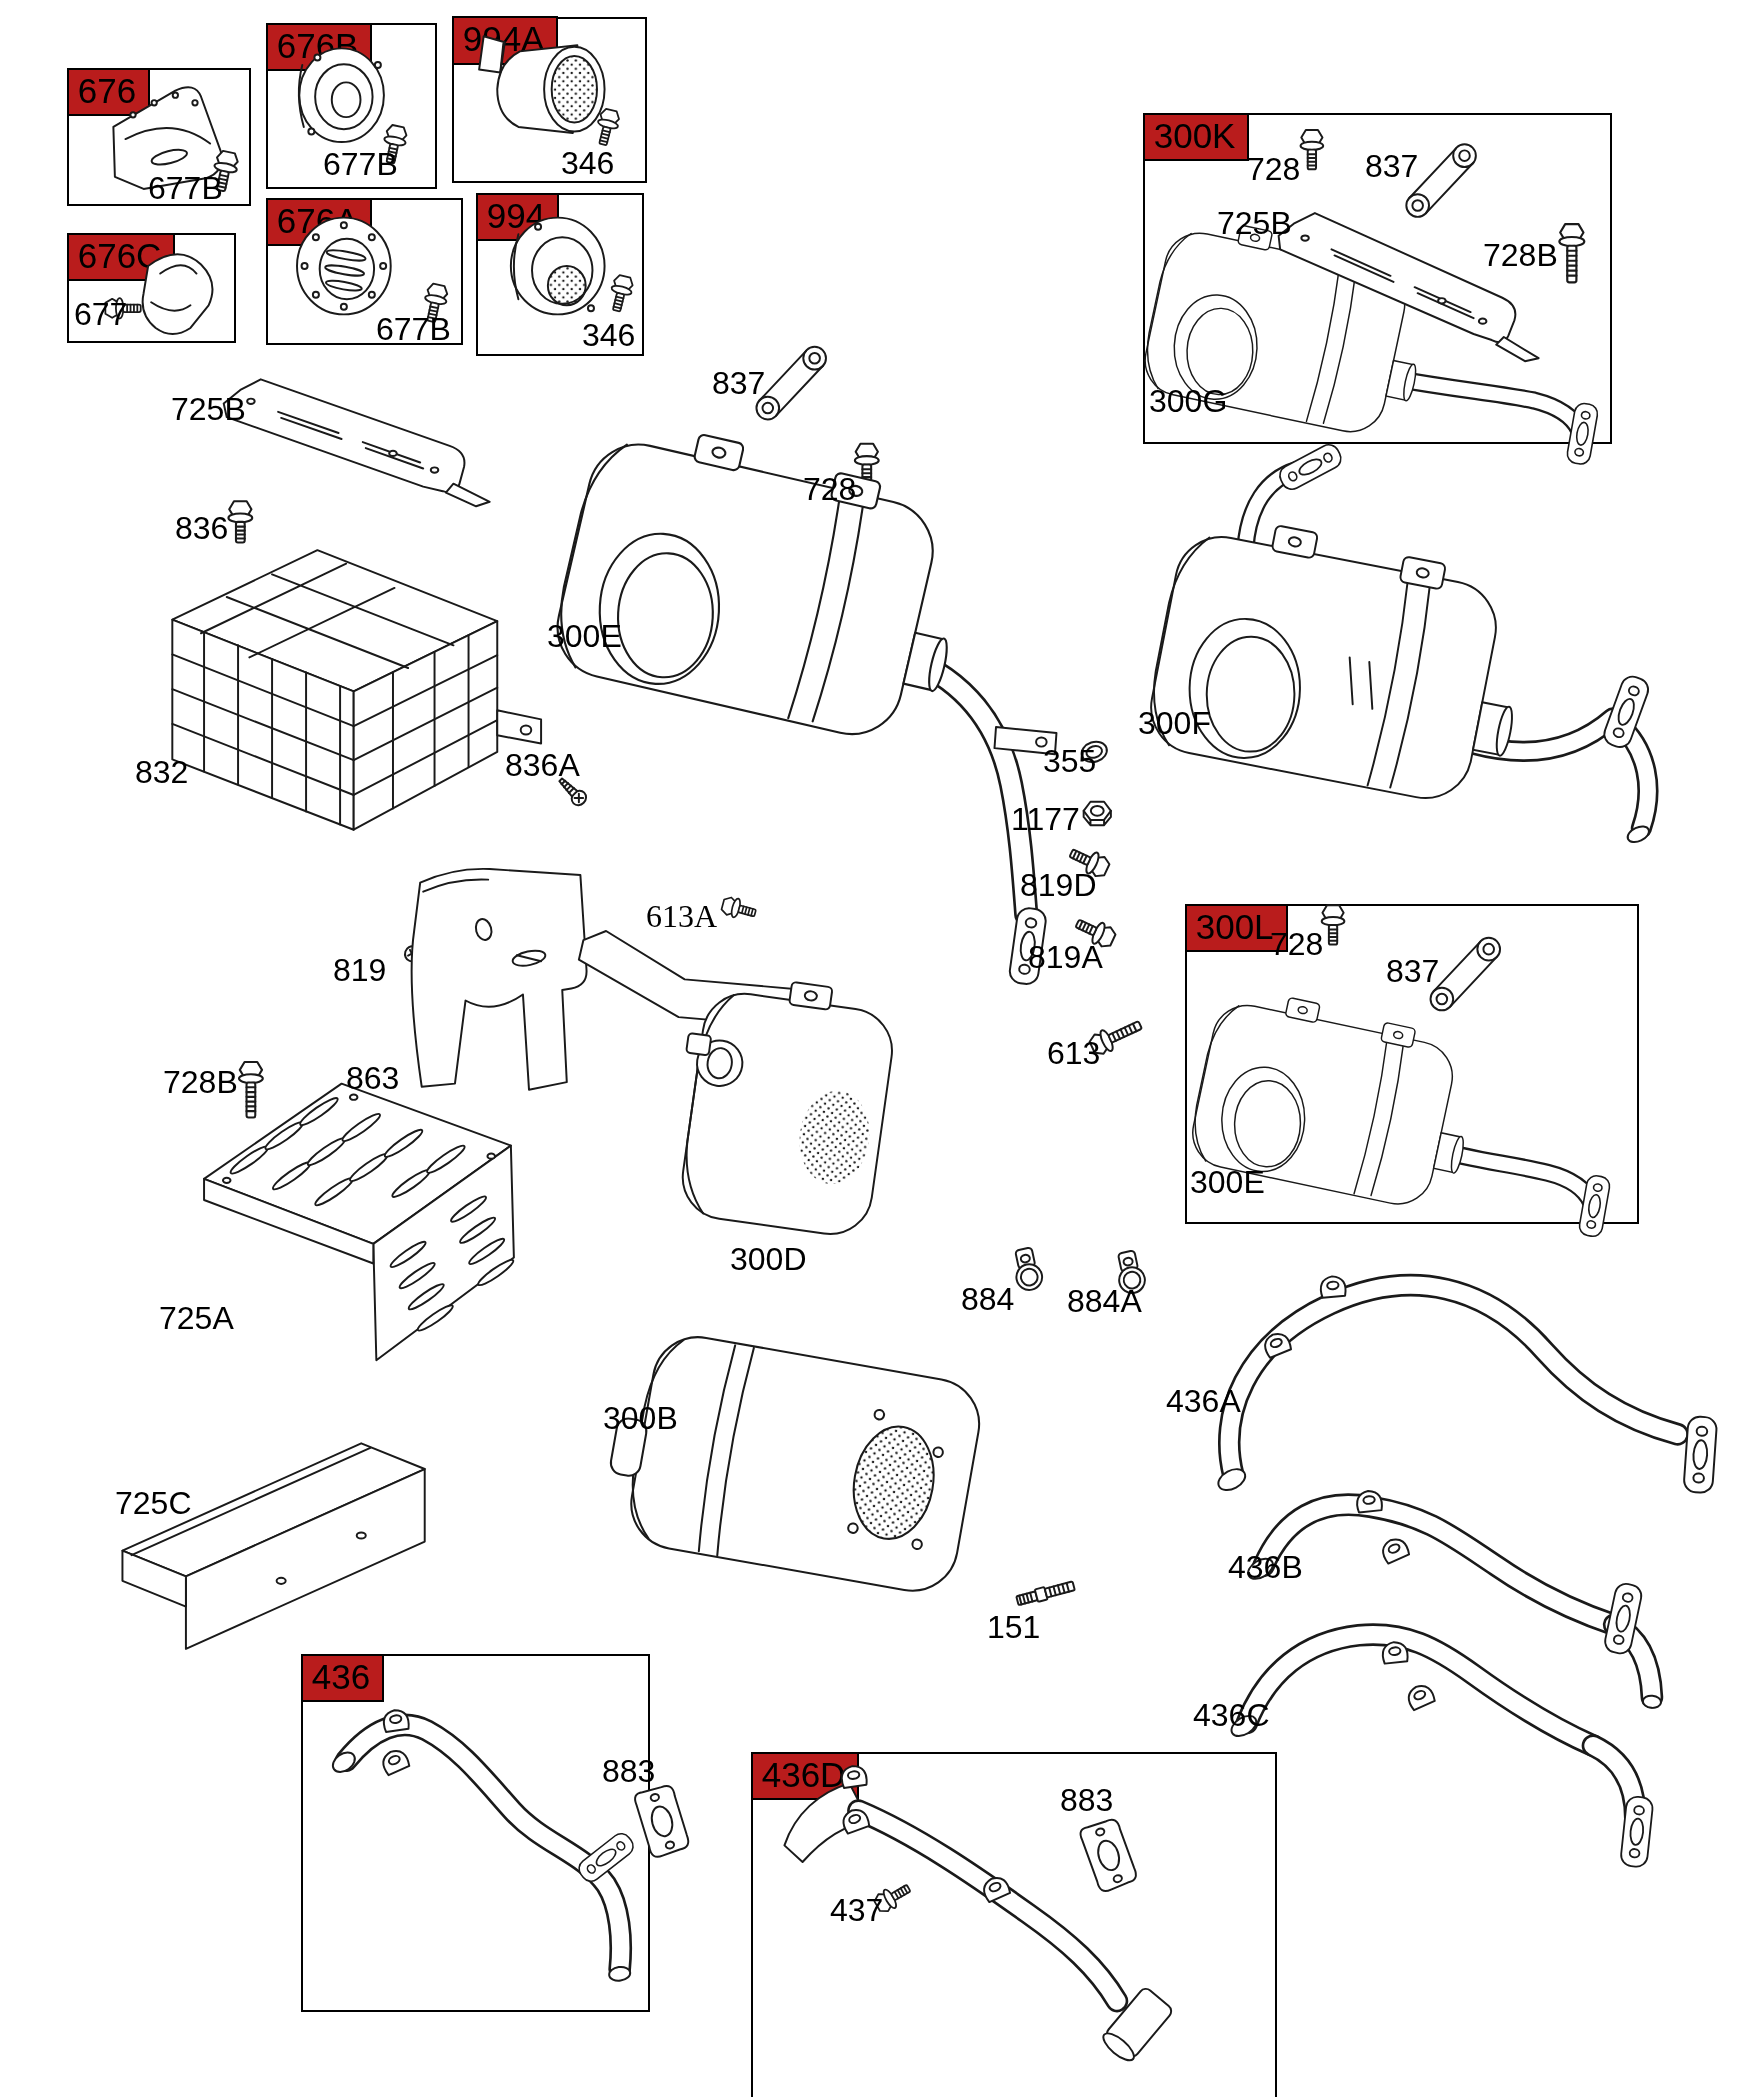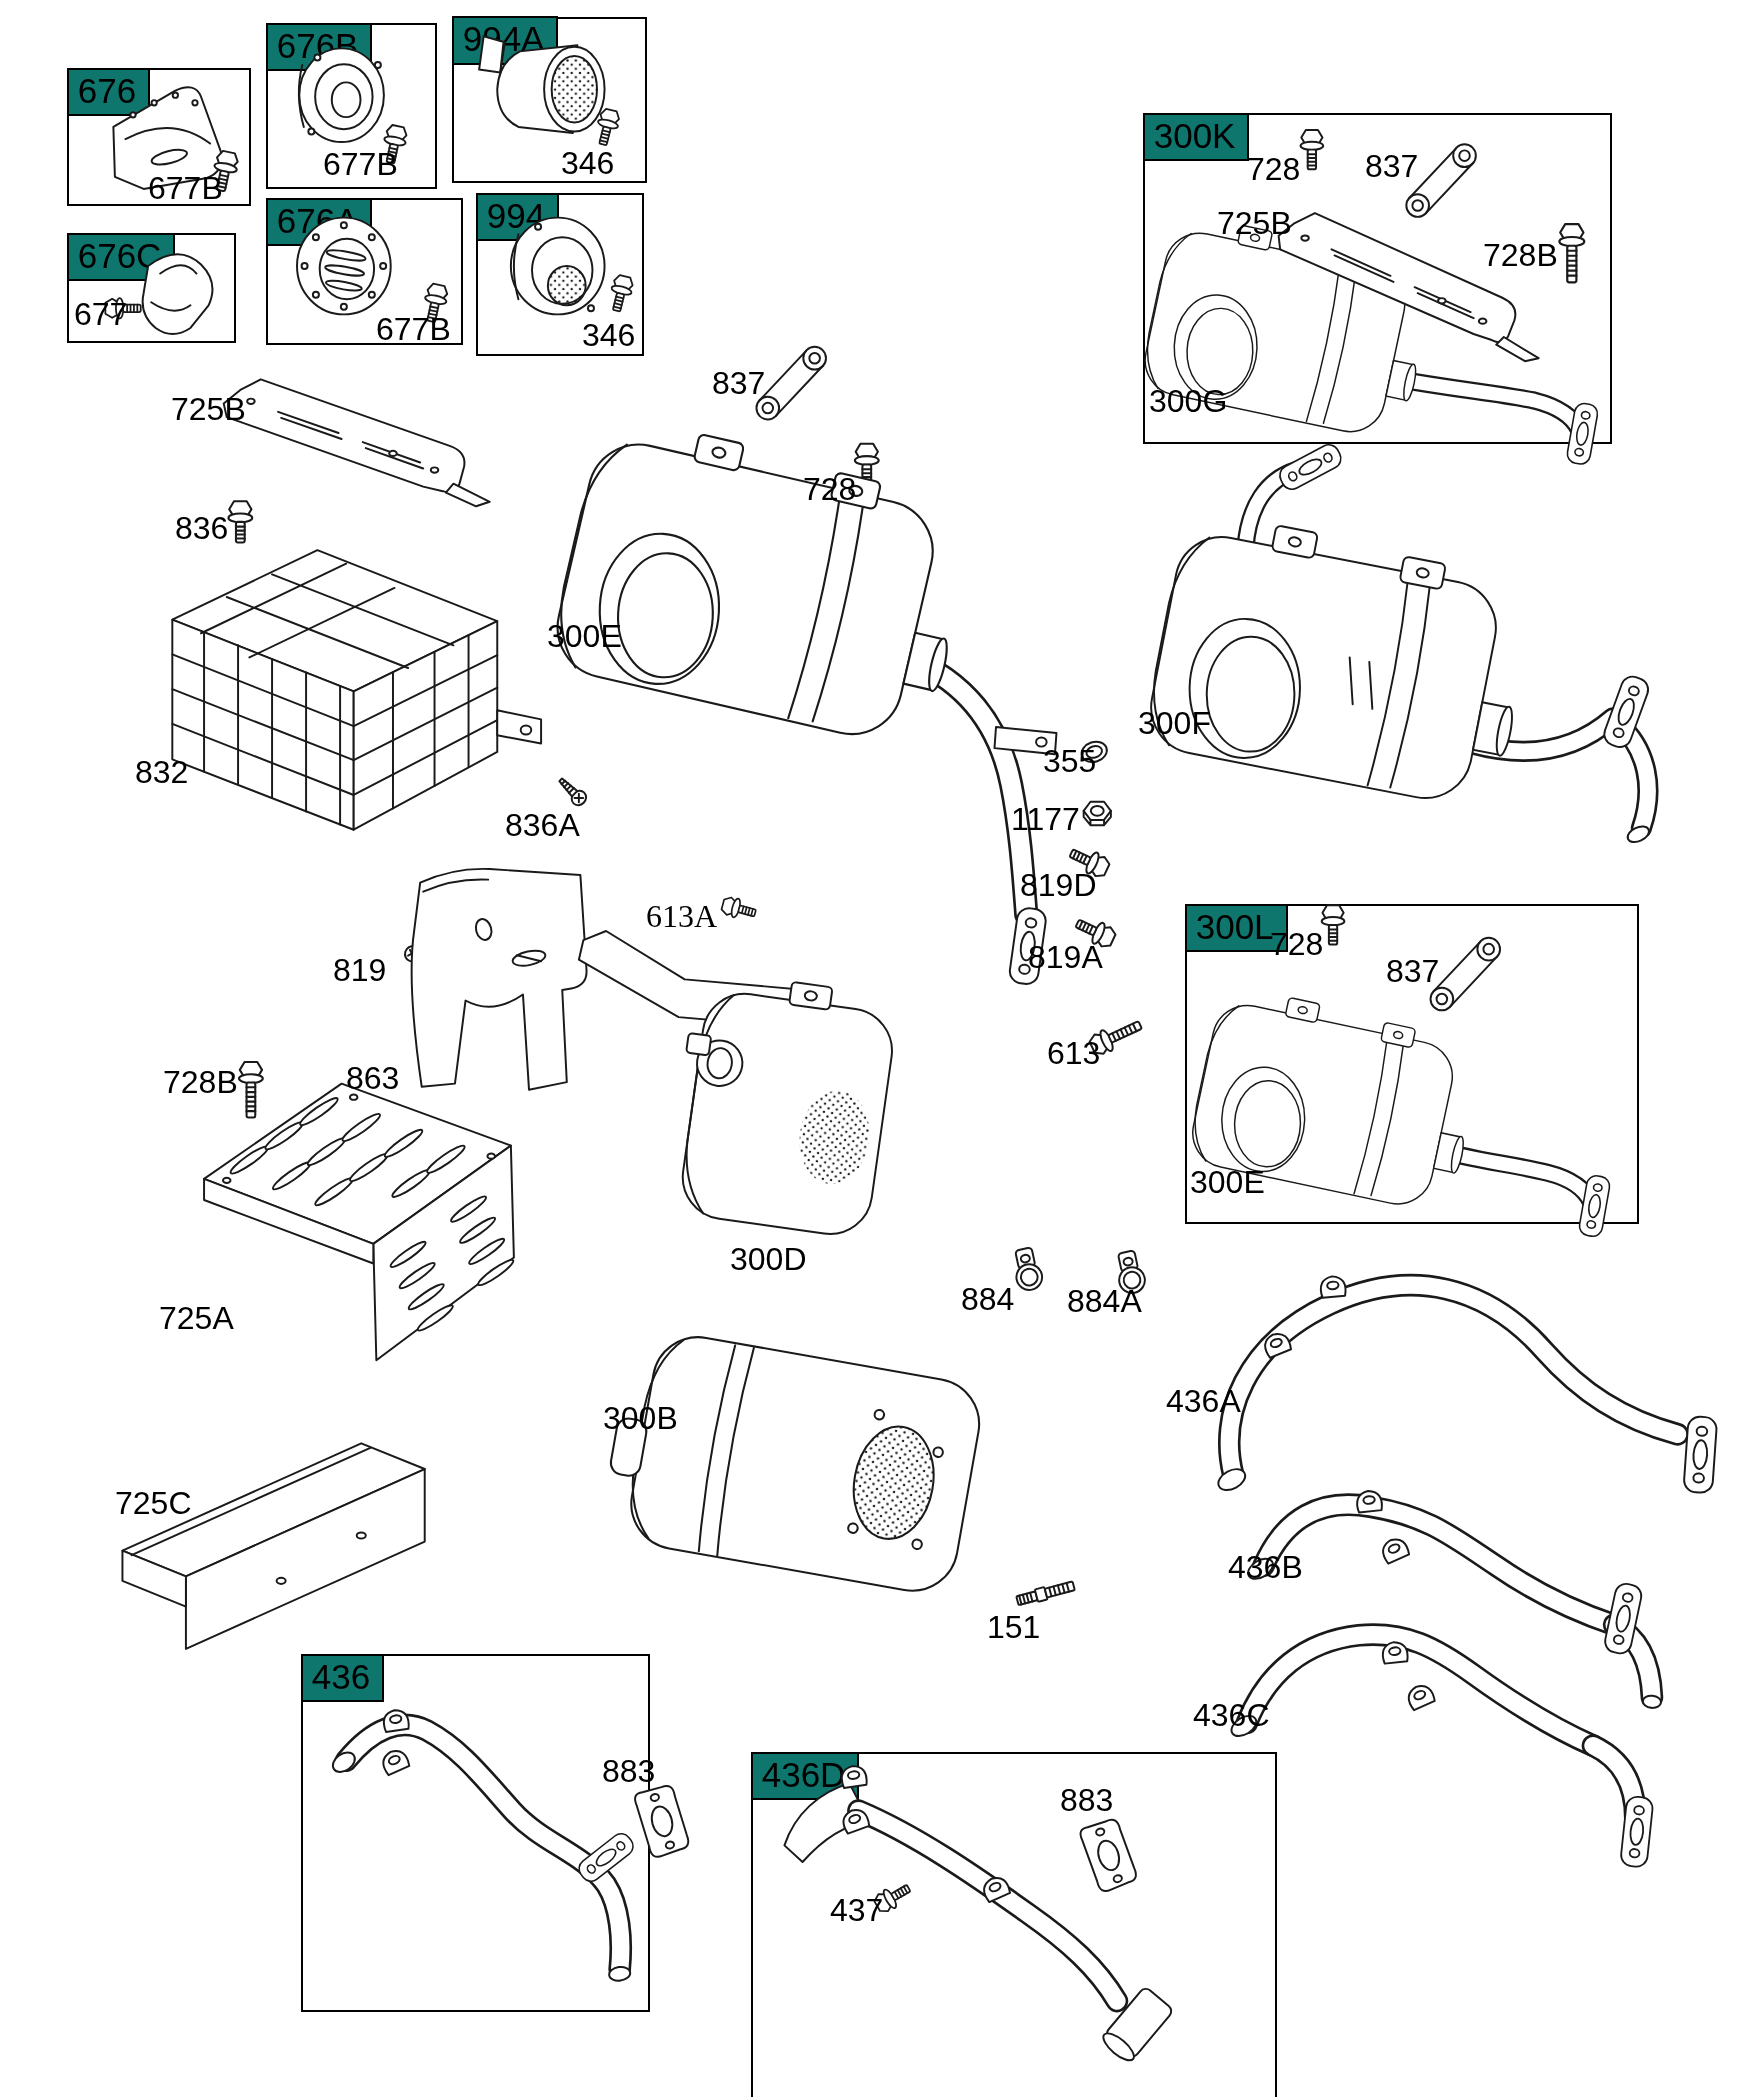--- a/index.html
+++ b/index.html
@@ -1,20 +1,20 @@
 <!DOCTYPE html>
 <html style="font-size:12px"><head>
 <meta charset="utf-8">
 <style>
   html,body{margin:0;padding:0;background:#fff;}
   #stage{position:relative;width:1757px;height:2097px;background:#fff;
          font-family:"Liberation Sans", sans-serif;overflow:hidden;}
   #art{position:absolute;left:0;top:0;}
   .callout-box{position:absolute;border:2.3px solid #000;box-sizing:border-box;background:transparent;}
-  .callout-tab{position:absolute;left:-2.3px;top:-2.3px;border:2.3px solid #000;background:#0f766e;
+  .callout-tab{position:absolute;left:-2.3px;top:-2.3px;border:2.3px solid #000;background:#b91c1c;
                padding:3px 12px 4.5px 9px;font-size:35px;line-height:1.05;color:#000;white-space:nowrap;}
   .part-label{position:absolute;font-size:32px;line-height:1;color:#000;white-space:nowrap;}
   svg .ln{fill:#fff;stroke:#1a1a1a;stroke-width:2.6;stroke-linejoin:round;stroke-linecap:round;}
   svg .nf{fill:none;stroke:#1a1a1a;stroke-width:2.6;stroke-linejoin:round;stroke-linecap:round;}
   svg .dots{fill:url(#dotpat);stroke:none;}
   svg .po{fill:none;stroke:#1a1a1a;stroke-width:30;stroke-linecap:round;}
   svg .pi{fill:none;stroke:#fff;stroke-width:23;stroke-linecap:round;}
   svg .po2{fill:none;stroke:#1a1a1a;stroke-width:24;stroke-linecap:round;}
   svg .pi2{fill:none;stroke:#fff;stroke-width:18;stroke-linecap:round;}
 </style>
@@ -429,21 +429,21 @@
   <div id="labels">
       <div class="part-label" style="left: 148px; top: 172px;">677B</div>
       <div class="part-label" style="left: 74px; top: 298px;">677</div>
       <div class="part-label" style="left: 323px; top: 148px;">677B</div>
       <div class="part-label" style="left: 376px; top: 313px;">677B</div>
       <div class="part-label" style="left: 561px; top: 147px;">346</div>
       <div class="part-label" style="left: 582px; top: 319px;">346</div>
       <div class="part-label" style="left: 171px; top: 393px;">725B</div>
       <div class="part-label" style="left: 175px; top: 512px;">836</div>
       <div class="part-label" style="left: 135px; top: 756px;">832</div>
-      <div class="part-label" style="left: 505px; top: 809px; text-align: center;">836A</div>
+      <div class="part-label" style="left: 505px; top: 749px; text-align: center;">836A</div>
       <div class="part-label" style="left: 712px; top: 367px;">837</div>
       <div class="part-label" style="left: 803px; top: 473px;">728</div>
       <div class="part-label" style="left: 547px; top: 620px;">300E</div>
       <div class="part-label" style="left: 1247px; top: 153px;">728</div>
       <div class="part-label" style="left: 1365px; top: 150px;">837</div>
       <div class="part-label" style="left: 1217px; top: 207px;">725B</div>
       <div class="part-label" style="left: 1483px; top: 239px;">728B</div>
       <div class="part-label" style="left: 1149px; top: 385px;">300G</div>
       <div class="part-label" style="left: 1138px; top: 707px;">300F</div>
       <div class="part-label" style="left: 1043px; top: 745px;">355</div>

